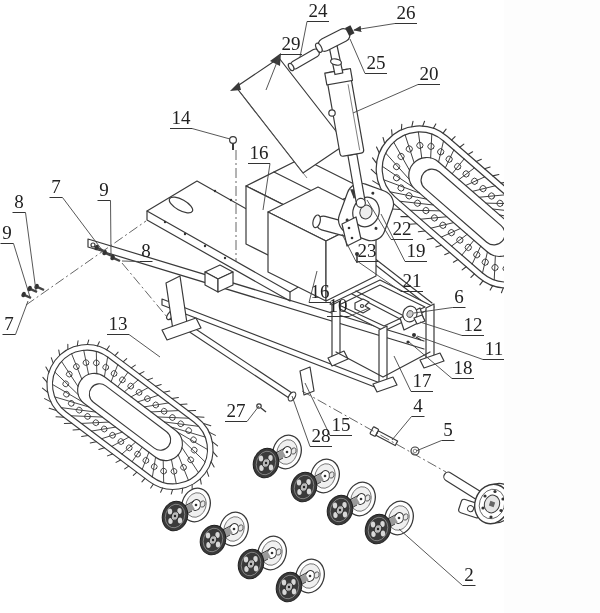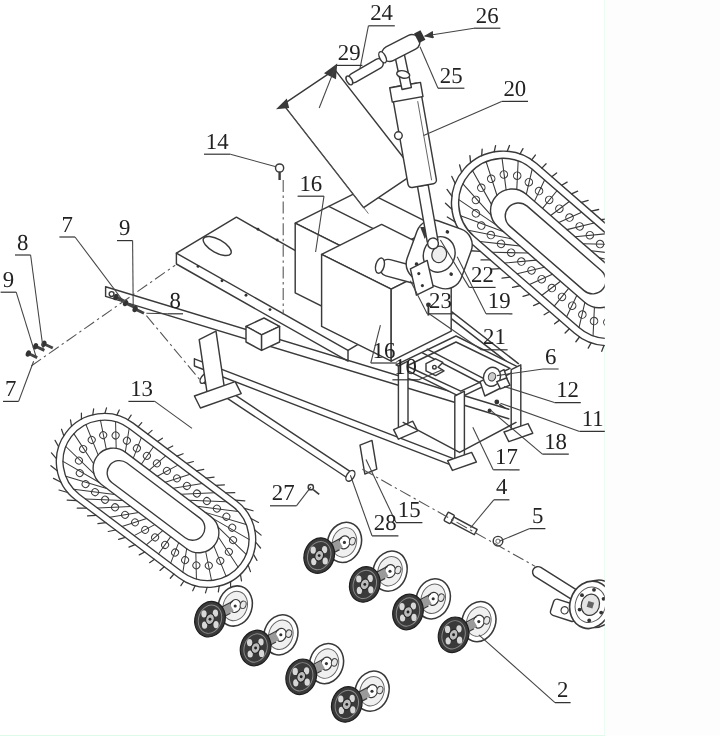--- a/index.html
+++ b/index.html
@@ -1,16 +1,16 @@
 <!DOCTYPE html>
 <html><head>
 <meta charset="utf-8">
 <style>
   html,body{margin:0;padding:0;background:#fdfdfd;}
-  #wrap{width:504px;height:613px;position:relative;background:#86efac;overflow:hidden;}
+  #wrap{width:504px;height:613px;position:relative;background:#d946ef;overflow:hidden;}
   #fig{display:block;}
   #fig text{font-family:"Liberation Serif","DejaVu Serif",serif;font-size:19px;fill:#222222;}
   .part{stroke:#3a3a3a;stroke-width:1.2;fill:none;stroke-linejoin:round;stroke-linecap:round;}
   .partw{stroke:#3a3a3a;stroke-width:1.2;fill:#ffffff;stroke-linejoin:round;}
   .thin{stroke:#555555;stroke-width:0.7;fill:none;}
   .dash{stroke:#555555;stroke-width:0.9;fill:none;stroke-dasharray:10 3 2 3;}
 </style>
 </head>
 <body>
 

